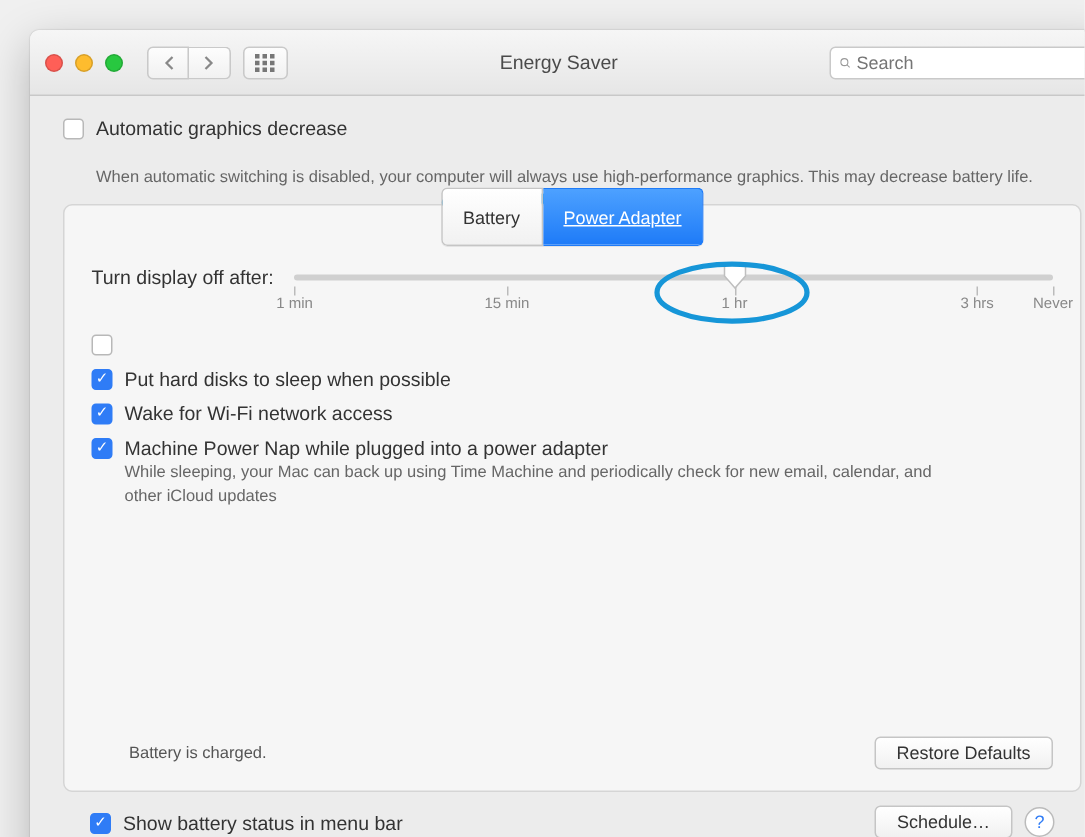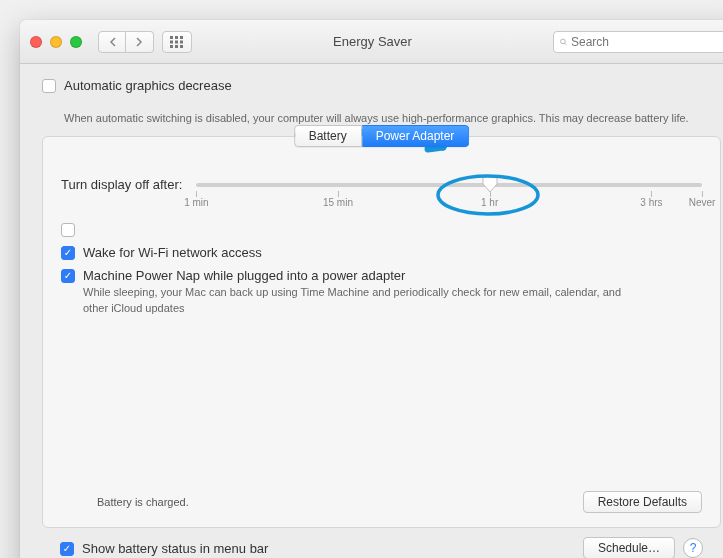--- a/index.html
+++ b/index.html
@@ -63,47 +63,47 @@
   margin-top:10px; border:1px solid #d5d5d5; border-radius:6px; background:#f6f6f6;
   flex:1; position:relative; padding: 24px 18px 14px;
   display:flex; flex-direction:column;
 }
 .segmented {
   position:absolute; top:-12px; left:50%; transform:translateX(-50%);
   display:flex; border-radius:4px; overflow:hidden;
   box-shadow: 0 0.5px 0 rgba(0,0,0,0.1);
 }
 .seg {
-  height:22px; padding:0 14px; font-size:12px;
+  height:39px; padding:0 14px; font-size:12px;
   display:flex; align-items:center;
   background:linear-gradient(#fff,#f1f1f1);
   border:1px solid #c5c5c5; color:#333;
 }
 .seg:first-child{border-radius:4px 0 0 4px;}
-.seg:last-child{border-radius:0 4px 4px 0; border-left:none;}
+.seg:last-child{border-radius:0 4px 4px 0; border-left:none;text-decoration:underline;}
 .seg.active { background:linear-gradient(#4da1ff,#1e7bf8); color:#fff; border-color:#1e7bf8; }
 .sliderrow { margin-top:16px; display:flex; align-items:center; gap:14px; }
 .sliderlabel { font-size:13px; color:#333; white-space:nowrap; }
 .track {
   flex:1; height:4px; background:#d0d0d0; border-radius:2px; position:relative;
 }
 .ticks { position:absolute; top:8px; left:0; right:0; height:20px; }
 .tick { position:absolute; top:0; width:1px; height:6px; background:#bbb; }
 .ticklabel { position:absolute; top:6px; font-size:10px; color:#888; transform:translateX(-50%); white-space:nowrap; }
 .thumb {
   position:absolute; top:-8px; width:18px; height:18px;
   transform:translateX(-50%);
 }
 .thumb svg { display:block; }
 .options { margin-top:30px; display:flex; flex-direction:column; gap:8px; }
 .opt { display:flex; align-items:flex-start; gap:8px; }
 .optlabel { font-size:13px; color:#333; }
 .optsub { font-size:11px; color:#666; margin-left:22px; line-height:1.4; margin-top:2px; max-width:540px; }
 .panelfooter { margin-top:auto; display:flex; align-items:center; justify-content:space-between; padding-top:10px; }
-.status { font-size:11px; color:#555; margin-left:36px; }
+.status { font-size:11px; color:#555; margin-left:25px; }
 .btn {
   height:22px; padding:0 14px; font-size:12px; color:#333;
   background:linear-gradient(#fff,#f1f1f1); border:1px solid #c5c5c5; border-radius:4px;
   display:inline-flex; align-items:center;
 }
 .bottom { height:40px; display:flex; align-items:center; padding: 0 18px; gap:8px; }
 .spacer { flex:1; }
 .help {
   width:20px; height:20px; border-radius:10px; border:1px solid #bbb; background:#fff;
   color:#2f7cf6; font-size:12px; display:flex; align-items:center; justify-content:center;
@@ -202,20 +202,24 @@
       <svg class="circle-ann" viewBox="0 0 110 44">
         <ellipse cx="55" cy="22" rx="50" ry="19" stroke="#1696d8" stroke-width="3.5" fill="none"></ellipse>
       </svg>
 
       <div class="options">
         <div class="opt">
           <span class="chk"></span>
         </div>
         <div class="opt">
           <span class="chk checked"></span>
+          <span class="optlabel">Put hard disks to sleep when possible</span>
+        </div>
+        <div class="opt">
+          <span class="chk checked"></span>
           <span class="optlabel">Wake for Wi-Fi network access</span>
         </div>
         <div>
           <div class="opt">
             <span class="chk checked"></span>
             <span class="optlabel">Machine Power Nap while plugged into a power adapter</span>
           </div>
           <div class="optsub">While sleeping, your Mac can back up using Time Machine and periodically check for new email, calendar, and other iCloud updates</div>
         </div>
       </div>

